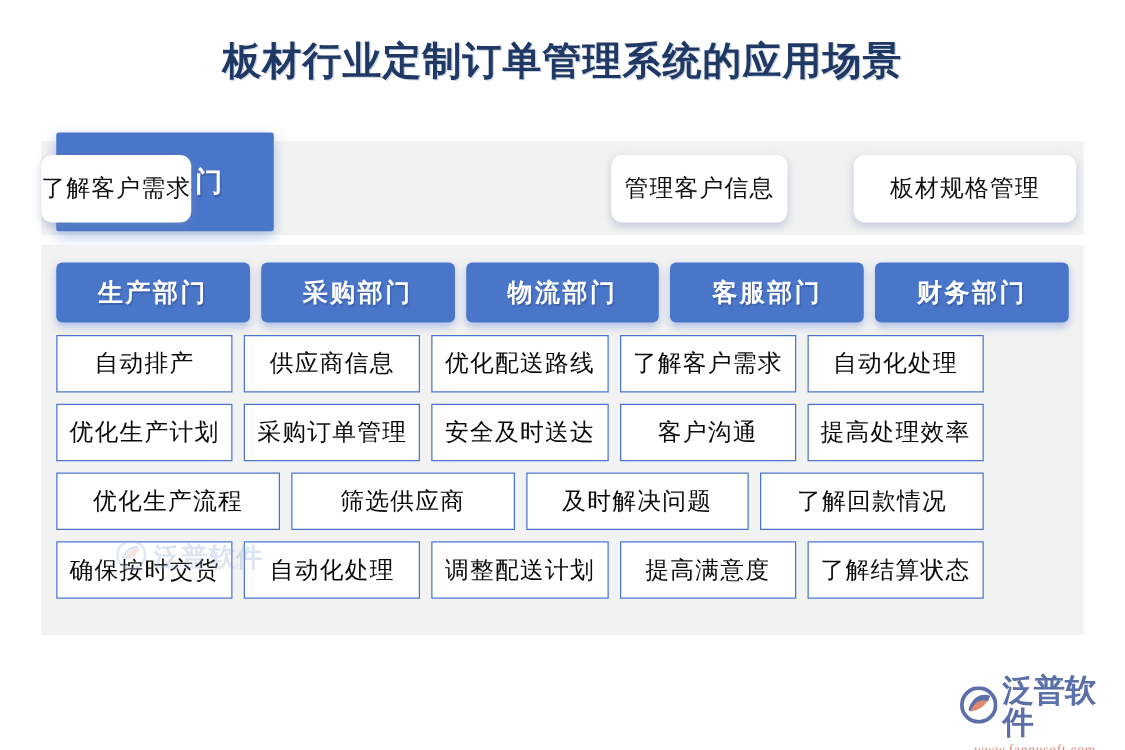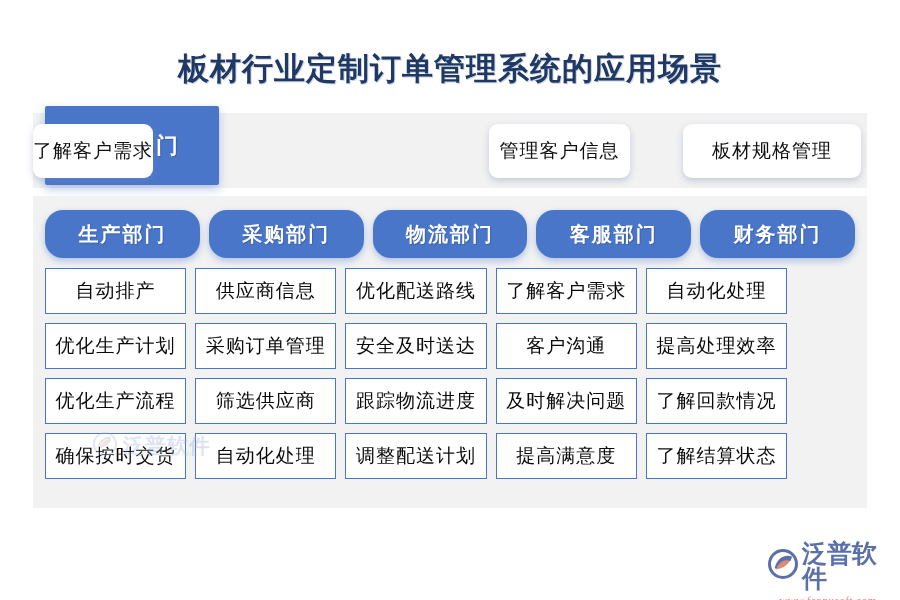--- a/index.html
+++ b/index.html
@@ -13,21 +13,21 @@
 
   body {
     background: #ffffff;
     font-family: "Liberation Serif", "DejaVu Serif", serif;
     position: relative;
   }
 
   
   .page-title {
     position: absolute;
-    top: 48px;
+    top: 28px;
     left: 0;
     width: 900px;
     text-align: center;
     font-size: 31px;
     font-weight: bold;
     letter-spacing: 1px;
     color: #1f3864;
     font-family: "Liberation Serif", "DejaVu Serif", serif;
     text-shadow: 1px 1px 0 rgba(140,160,190,0.45);
     white-space: nowrap;
@@ -107,21 +107,21 @@
     width: 810px;
     height: 48px;
     display: flex;
     gap: 9px;
   }
 
   .dept-chip {
     flex: 1;
     background: #4a76ca;
     color: #ffffff;
-    border-radius: 18px;
+    border-radius: 5px;
     display: flex;
     align-items: center;
     justify-content: center;
     font-size: 20px;
     font-weight: bold;
     letter-spacing: 2px;
     box-shadow: 0 3px 7px rgba(74,118,202,0.40);
     text-shadow: 1px 1px 1px rgba(30,50,100,0.30);
   }
 
@@ -258,21 +258,20 @@
       <div class="cell">优化生产计划</div>
       <div class="cell">采购订单管理</div>
       <div class="cell">安全及时送达</div>
       <div class="cell">客户沟通</div>
       <div class="cell">提高处理效率</div>
     </div>
 
     <div class="grid-row">
       <div class="cell">优化生产流程</div>
       <div class="cell">筛选供应商</div>
-      <div class="cell">跟踪物流进度</div>
       <div class="cell">及时解决问题</div>
       <div class="cell">了解回款情况</div>
     </div>
 
     <div class="grid-row">
       <div class="cell">确保按时交货</div>
       <div class="cell">自动化处理</div>
       <div class="cell">调整配送计划</div>
       <div class="cell">提高满意度</div>
       <div class="cell">了解结算状态</div>

